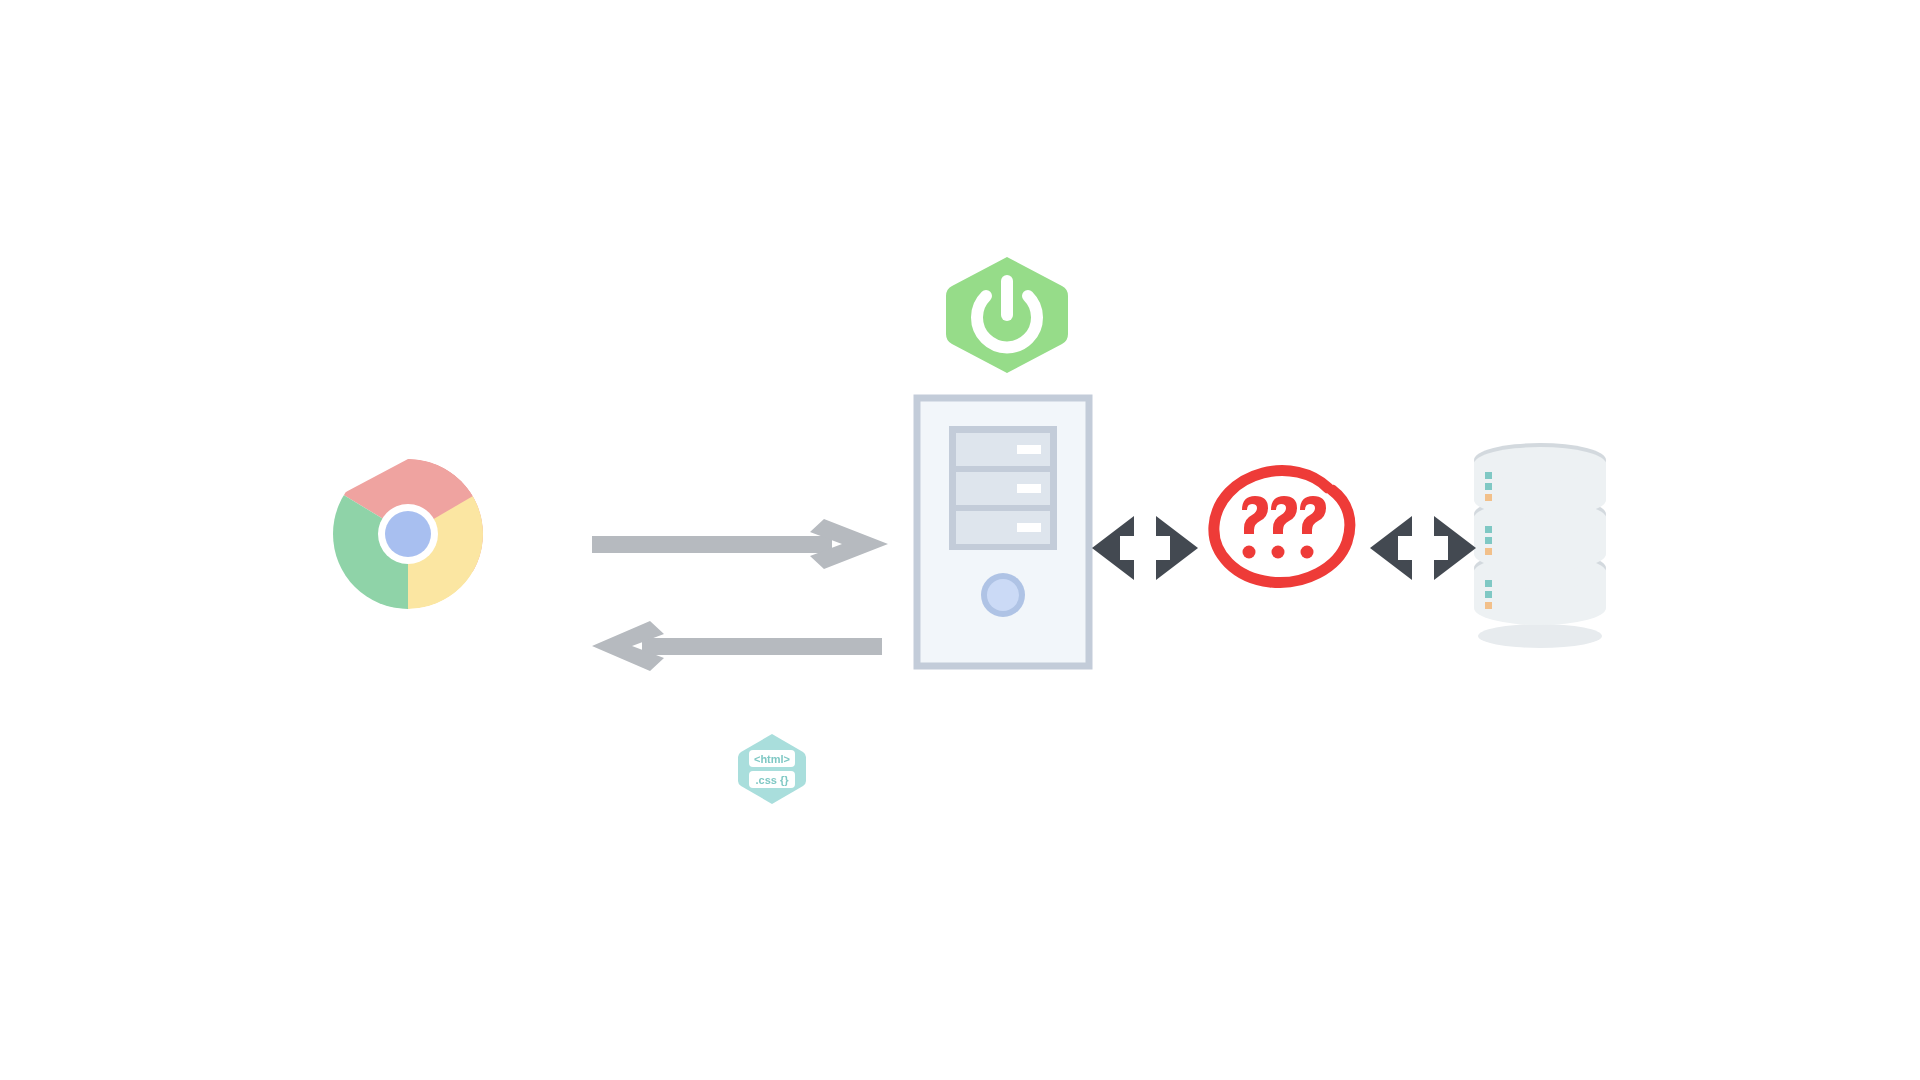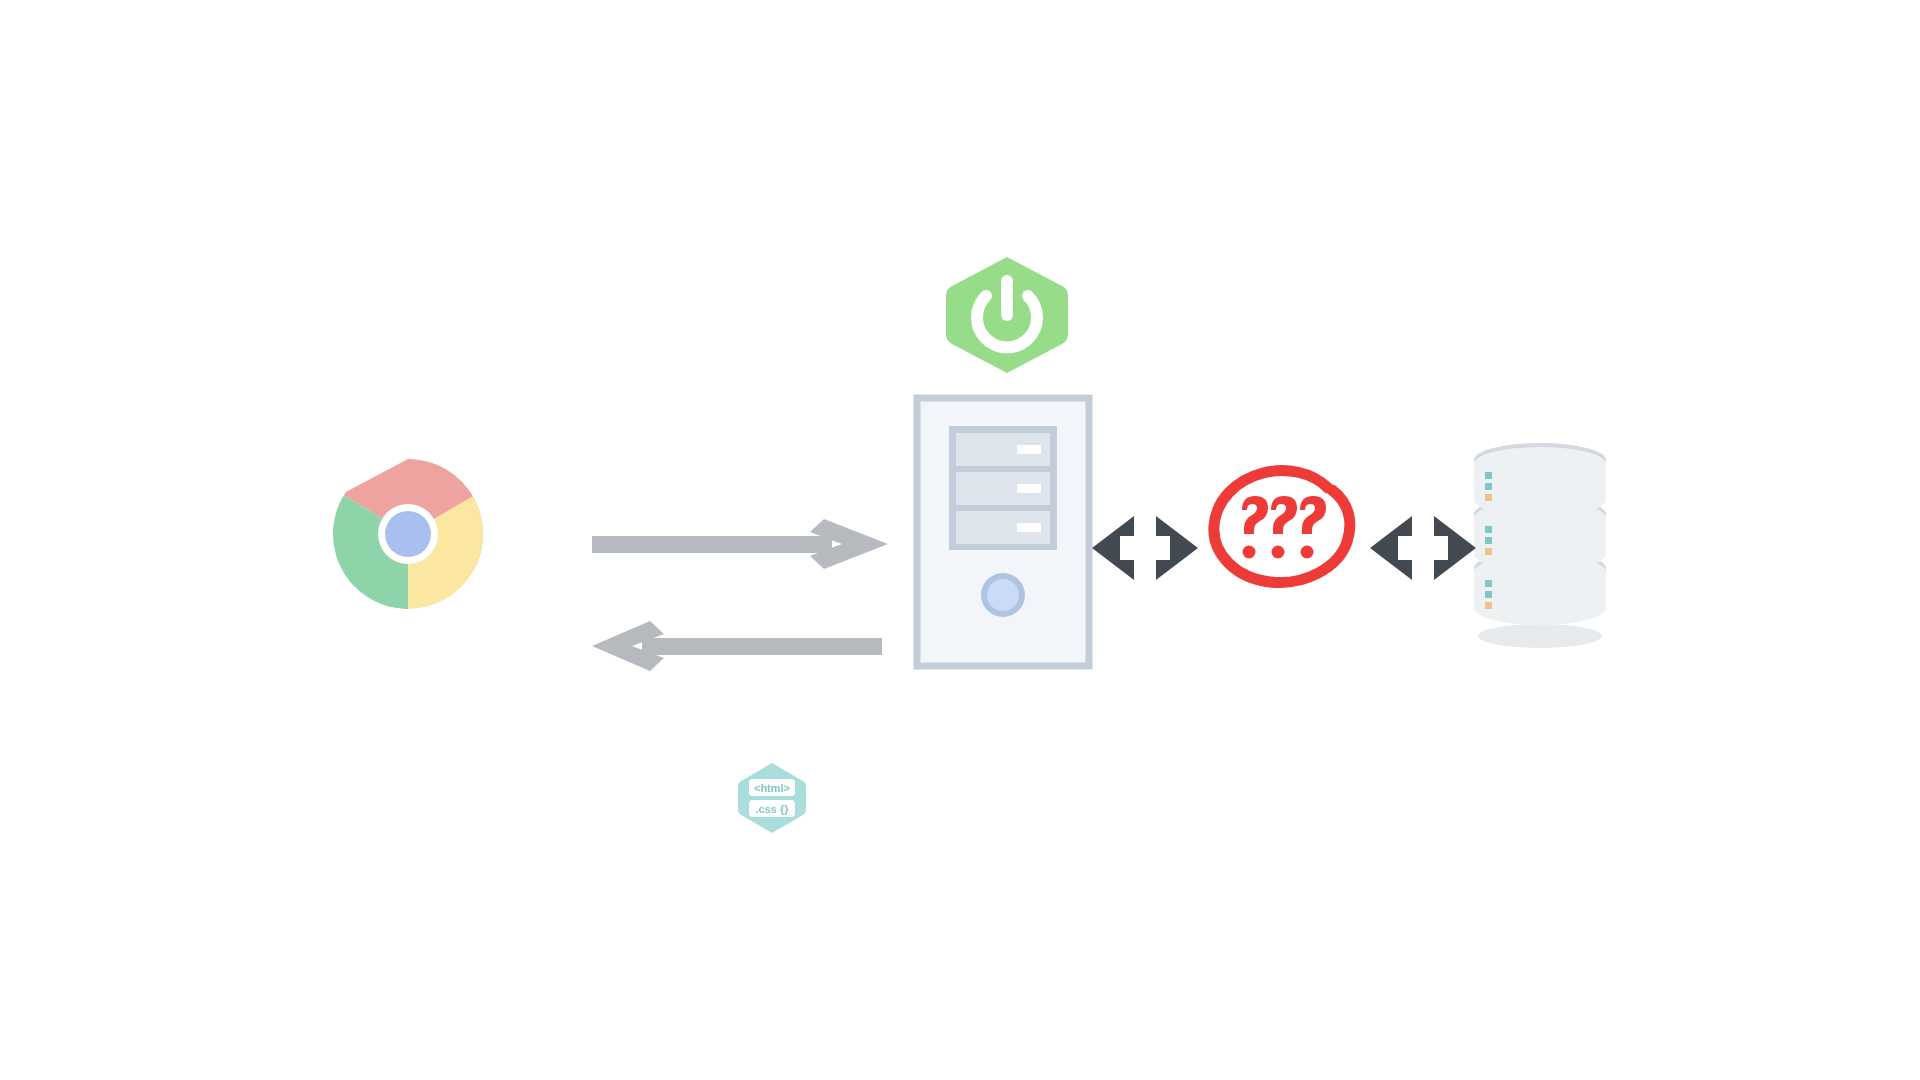--- a/index.html
+++ b/index.html
@@ -60,21 +60,21 @@
   #database-stack {
     left: 1468px;
     top: 450px;
     width: 144px;
     height: 200px;
   }
 
   
   #html-css-badge {
     left: 737px;
-    top: 762px;
+    top: 733px;
     width: 70px;
     height: 72px;
   }
 
   
   #arrow-request {
     left: 592px;
     top: 518px;
     width: 296px;
     height: 52px;

